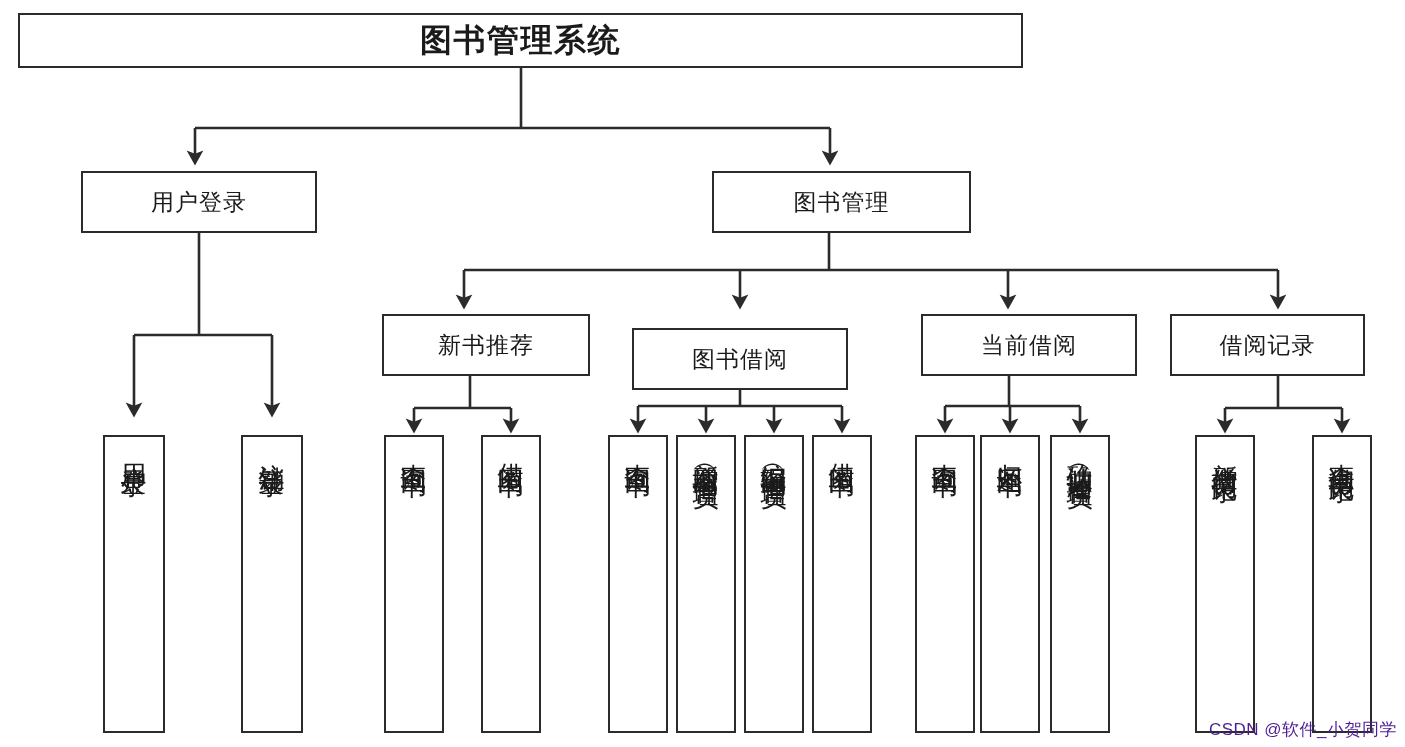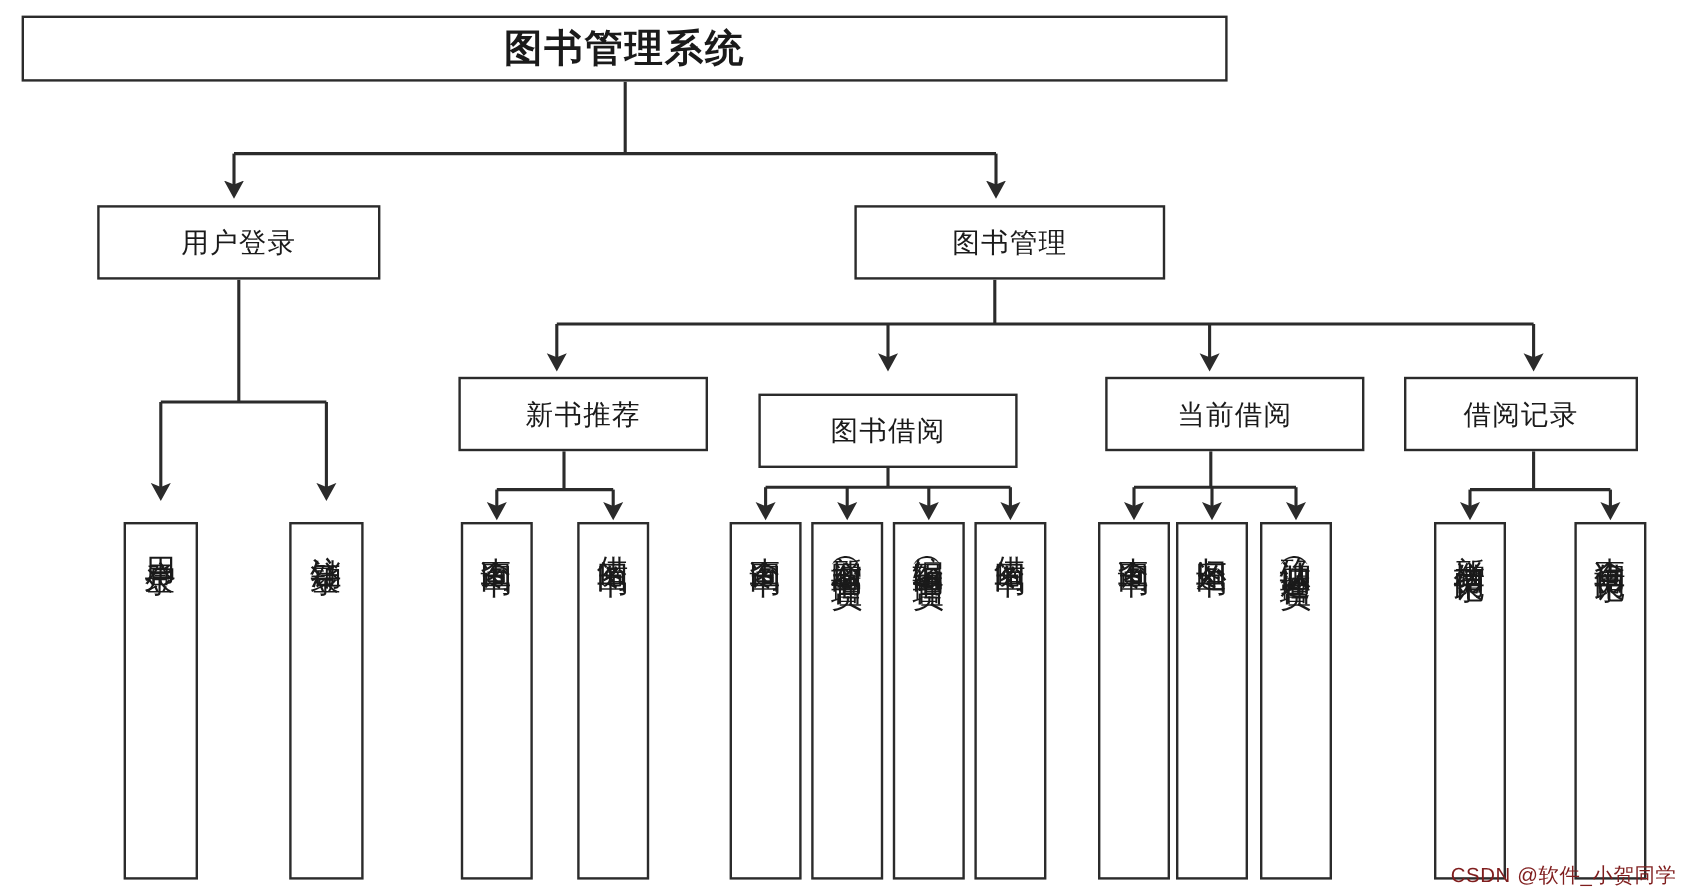--- a/index.html
+++ b/index.html
@@ -61,21 +61,21 @@
     font-size: 26px;
     line-height: 1.0;
     letter-spacing: 3px;
     white-space: nowrap;
   }
   .watermark {
     position: absolute;
     right: 8px;
     bottom: 6px;
     font-size: 17px;
-    color: #7f1d1d;
+    color: #4c1d95;
     letter-spacing: 0.5px;
     white-space: nowrap;
     pointer-events: none;
   }
 </style>
 </head>
 <body>
 
 <div id="canvas">
 

